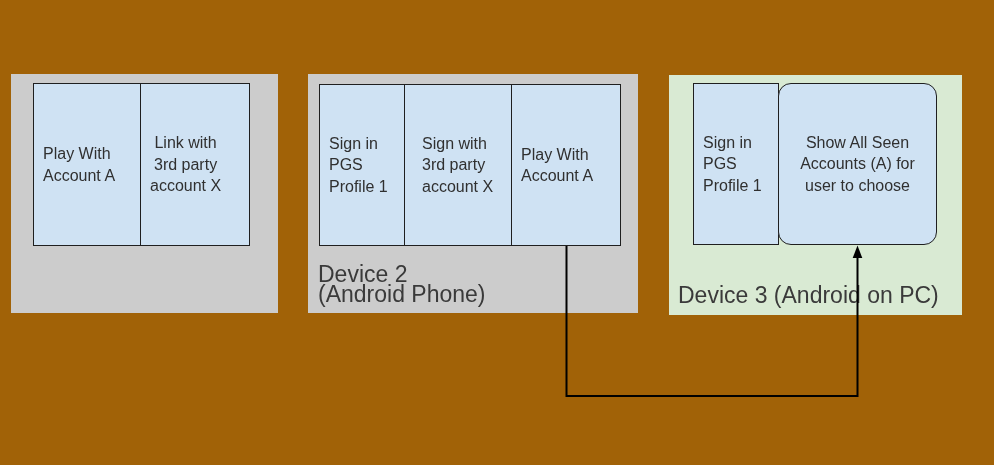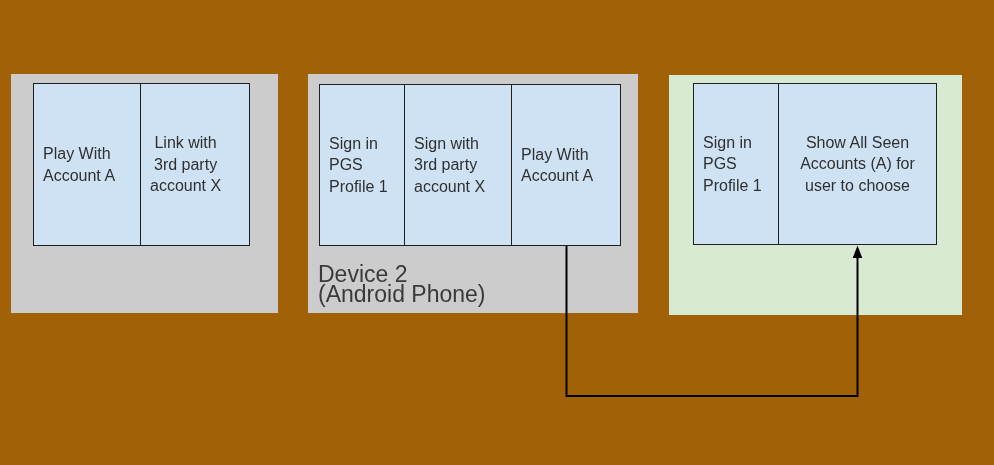--- a/index.html
+++ b/index.html
@@ -42,44 +42,45 @@
 account X</span>
     </div>
   </section>
 
   <section class="device gray" style="left:308px;top:74px;width:330px;height:239px;">
     <div class="step" style="left:11px;top:10px;width:86px;height:162px;">
       <span class="t">Sign in
 PGS
 Profile 1</span>
     </div>
-    <div class="step" style="left:96px;top:10px;width:108px;height:162px;">
+    <div class="step" style="left:96px;top:10px;width:108px;height:162px;padding-left:8px;">
       <span class="t">Sign with
 3rd party
 account X</span>
     </div>
     <div class="step" style="left:203px;top:10px;width:110px;height:162px;">
       <span class="t">Play With
 Account A</span>
     </div>
     <div class="device-label" style="left:10px;top:191px;">Device 2
 (Android Phone)</div>
   </section>
 
   <section class="device green" style="left:669px;top:75px;width:293px;height:240px;">
     <div class="step" style="left:24px;top:8px;width:86px;height:162px;">
       <span class="t">Sign in
 PGS
 Profile 1</span>
     </div>
-    <div class="step center" style="left:109px;top:8px;width:159px;height:162px;">
+    <div class="step center" style="left:109px;top:8px;width:159px;height:162px;border-radius:13px;">
       <span class="t">Show All Seen
 Accounts (A) for
 user to choose</span>
     </div>
+    <div class="device-label" style="left:9px;top:211px;">Device 3 (Android on PC)</div>
   </section>
 
   <svg class="connector" width="994" height="465" viewBox="0 0 994 465" aria-hidden="true">
     <path d="M566.5 246 L566.5 396 L857.5 396 L857.5 257" fill="none" stroke="#000000" stroke-width="2"></path>
     <polygon points="857.5,245.5 852.7,258 862.3,258" fill="#000000"></polygon>
   </svg>
 
 </div>
 
 </body></html>

